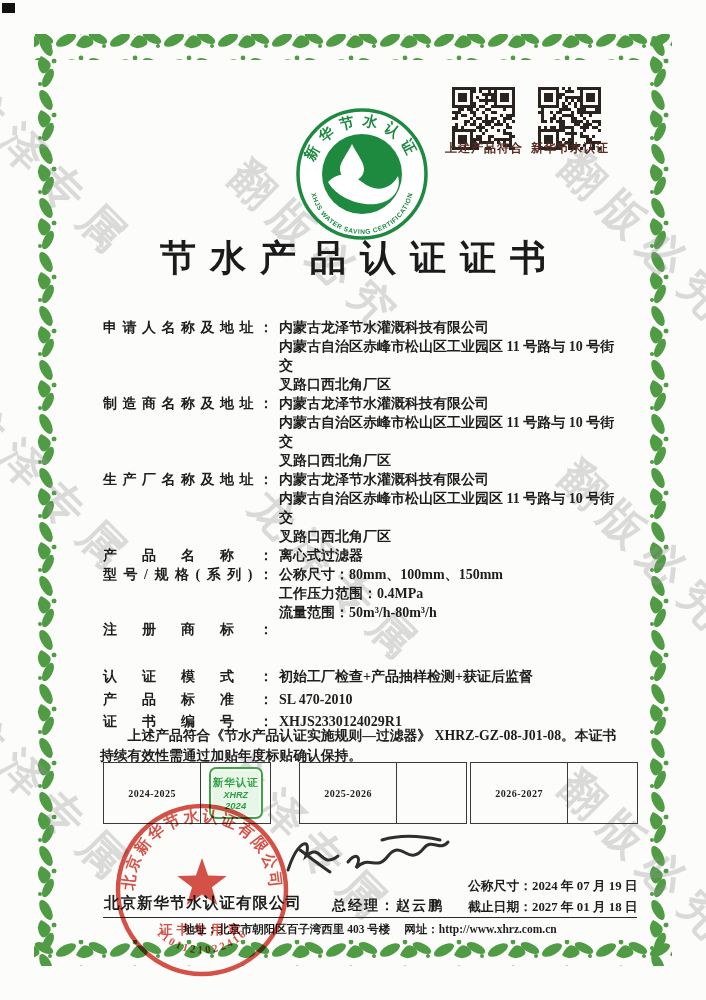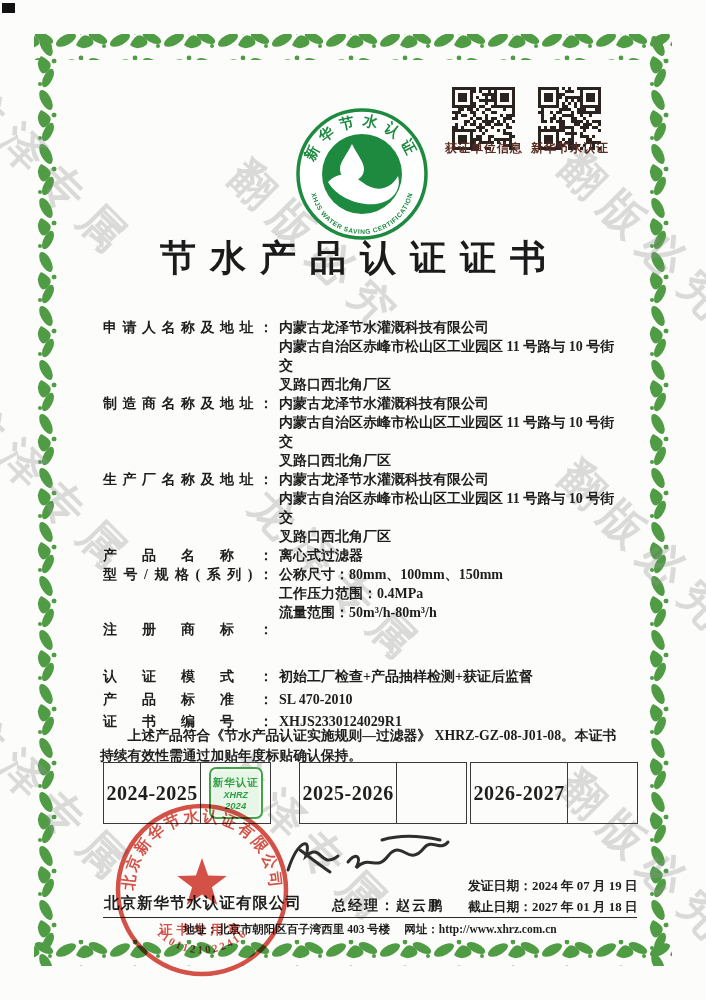--- a/index.html
+++ b/index.html
@@ -34,21 +34,21 @@
           padding-right:6px;box-sizing:border-box;}
   .fvals{flex:1;font-weight:600;}
   .statement{position:absolute;left:100px;top:726px;width:522px;font-size:13.8px;line-height:20px;
              font-weight:700;text-indent:2em;}
 
   
   .ybox{position:absolute;top:762px;height:62px;width:168px;border:1.5px solid #3a3a3a;
         display:flex;box-sizing:border-box;background:rgba(255,255,255,.0);}
   .yb1{left:103px}.yb2{left:299px}.yb3{left:470px}
   .ycell{width:98px;display:flex;align-items:center;justify-content:center;
-         font-size:20px;font-weight:700;letter-spacing:.5px;}
+         font-size:10px;font-weight:700;letter-spacing:.5px;}
   .ycell2{width:70px;border-left:1.5px solid #3a3a3a;display:flex;align-items:center;justify-content:center;}
   .sticker{width:50px;height:48px;border:2px solid #43a349;border-radius:7px;background:#e7f6e6;
            box-shadow:inset 0 0 0 2px #f4fbf3;display:flex;flex-direction:column;align-items:center;
            justify-content:center;color:#2f9e44;font-family:"Liberation Sans",sans-serif;}
   .stk1{font-size:10.5px;font-weight:800;letter-spacing:1px;}
   .stk2{font-size:9px;font-weight:800;font-style:italic;}
   .stk3{font-size:9.5px;font-weight:800;font-style:italic;}
 
   
   .companyprint{position:absolute;left:104px;top:893px;font-size:15.5px;font-weight:800;letter-spacing:1px;}
@@ -595,21 +595,21 @@
         <rect x="18" y="60" width="3" height="3" fill="#2b2320"></rect>
         <rect x="21" y="60" width="3" height="3" fill="#2b2320"></rect>
         <rect x="30" y="60" width="3" height="3" fill="#2b2320"></rect>
         <rect x="33" y="60" width="3" height="3" fill="#2b2320"></rect>
         <rect x="36" y="60" width="3" height="3" fill="#2b2320"></rect>
         <rect x="42" y="60" width="3" height="3" fill="#2b2320"></rect>
         <rect x="51" y="60" width="3" height="3" fill="#2b2320"></rect>
         <rect x="54" y="60" width="3" height="3" fill="#2b2320"></rect>
         <rect x="60" y="60" width="3" height="3" fill="#2b2320"></rect>
       </svg></div>
-  <div class="qrlabel ql1">获证单位信息</div>
+  <div class="qrlabel ql1">上述产品符合</div>
   <div class="qrlabel ql2">新华节水认证</div>
 
   <div class="title">节水产品认证证书</div>
 
   <div class="fgroup ga">
     <div class="frow">
       <div class="flabel">申请人名称及地址：</div>
       <div class="fvals">
         <div>内蒙古龙泽节水灌溉科技有限公司</div>
         <div>内蒙古自治区赤峰市松山区工业园区 11 号路与 10 号街交</div>
@@ -697,21 +697,21 @@
   <div class="ybox yb3">
     <div class="ycell">2026-2027</div>
     <div class="ycell2"></div>
   </div>
 
   <div class="companyprint">北京新华节水认证有限公司</div>
   <div class="manager">总经理：赵云鹏</div>
 
   <div class="dates">
     <div>
-      <span>发证日期：</span><span>2024 年 07 月 19 日</span>
+      <span>公称尺寸：</span><span>2024 年 07 月 19 日</span>
     </div>
     <div>
       <span>截止日期：</span><span>2027 年 01 月 18 日</span>
     </div>
   </div>
 
   <div class="rule"></div>
   <div class="footerline">
     <span>地址：北京市朝阳区百子湾西里 403 号楼</span><span>网址：http://www.xhrz.com.cn</span>
   </div>

